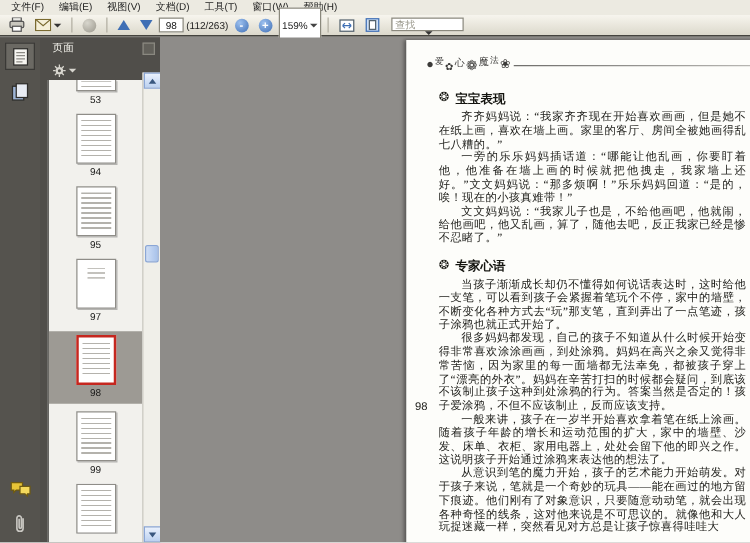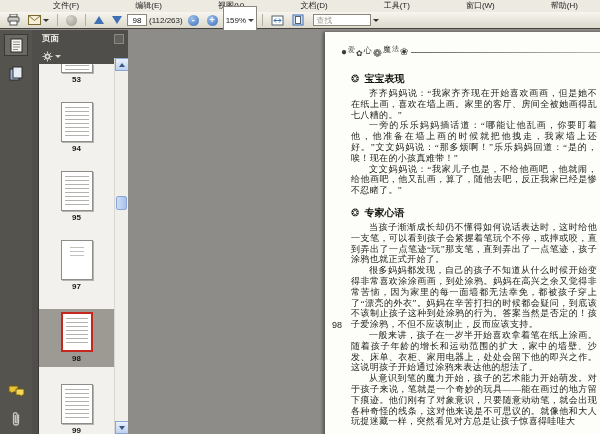--- a/index.html
+++ b/index.html
@@ -3,49 +3,49 @@
 <meta charset="utf-8">
 <style>
   * { margin:0; padding:0; box-sizing:border-box; }
   html,body { width:600px; height:434px; overflow:hidden; }
   body { font-family:"Liberation Sans","DejaVu Sans",sans-serif; }
   .window { position:relative; width:600px; height:434px; background:#8e8c89; overflow:hidden; }
 
   
   .menubar { position:absolute; top:0; left:0; right:0; height:12px; background:#eceae1;
              display:flex; align-items:center; font-size:8px; color:#1d1d1d; padding-left:3px; }
-  .menu-item { padding:0 6px; line-height:12px; cursor:default;margin-left:44px; }
+  .menu-item { padding:0 6px; line-height:12px; cursor:default; }
 
   
   .toolbar { position:absolute; top:12px; left:0; right:0; height:17px;
              background:linear-gradient(#f7f5ee,#dcd9cc); border-bottom:1px solid #45443f;
              display:flex; align-items:center; padding:0 4px; gap:2px; font-size:8px; color:#222; }
   .tbtn { height:14px; display:flex; align-items:center; justify-content:center; padding:0 2px; border:1px solid transparent; }
   .caret { width:0; height:0; border-left:3px solid transparent; border-right:3px solid transparent; border-top:3px solid #333; margin-left:2px; }
   .sep { width:1px; height:12px; background:#b2afa2; margin:0 3px; }
   .page-box { width:20px; height:12px; background:#fff; border:1px solid #8a887c; font-size:8px; text-align:center; color:#111; }
   .zoom-box { height:28px; background:#fff; border:1px solid #8a887c; display:flex; align-items:center; padding:0 2px; }
   .zoom-box .caret { border-top-color:#444; }
-  .search-wrap { height:12px; display:flex; align-items:center; margin-left:4px; }
+  .search-wrap { height:12px; display:flex; align-items:center; margin-left:4px;flex-direction:column; }
   .search-input { width:58px; height:12px; border:1px solid #8a887c; background:#fff; font-size:8px; padding:0 2px; color:#333; font-family:inherit; }
   .search-input::placeholder { color:#9a988c; }
   .round { width:11px; height:11px; border-radius:50%; background:radial-gradient(circle at 35% 30%,#9cc0ef,#3f6fb5); color:#fff;
            font-size:9px; line-height:10px; text-align:center; font-weight:bold; }
   .round.disabled { background:radial-gradient(circle at 35% 30%,#d8d6cd,#9a978c); color:#efeee8; }
   .arrow-up { width:0; height:0; border-left:5px solid transparent; border-right:5px solid transparent; border-bottom:8px solid #3f6fb5; }
   .arrow-down { width:0; height:0; border-left:5px solid transparent; border-right:5px solid transparent; border-top:8px solid #3f6fb5; }
 
   
   .sidebar { position:absolute; top:30px; left:0; width:128px; bottom:0; background:#504e4a; }
   .iconstrip { position:absolute; left:0; top:0; width:32px; bottom:0; background:#55534e;
                display:flex; flex-direction:column; align-items:center; padding:4px 0; gap:6px; }
   .strip-btn { width:24px; height:22px; display:flex; align-items:center; justify-content:center; border:1px solid transparent; }
   .strip-btn.active { background:#6b6963; border-color:#3a3936; }
   .strip-spacer { flex:1; }
-  .panel { position:absolute; left:32px; right:0; top:0; bottom:0; background:#504e4a;font-weight:bold; }
+  .panel { position:absolute; left:32px; right:0; top:0; bottom:0; background:#504e4a; }
   .panel-header { height:18px; display:flex; align-items:center; color:#f2f1ea; font-size:8.5px; padding:0 4px 0 10px; }
   .panel-header .ph-title { flex:1; }
   .panel-menu-btn { width:10px; height:10px; border:1px solid #8a8880; background:#62605a; }
   .panel-options { height:16px; display:flex; align-items:center; padding-left:10px; }
   .thumbs { position:absolute; left:6px; right:14px; top:34px; bottom:0; background:#f2f1ed; overflow:hidden;
             border-left:1px solid #3a3936; }
   .vscroll { position:absolute; right:0; top:28px; bottom:0; width:14px; background:#f0efe9; border-left:1px solid #d9d7cf; }
   .scroll-arrow { width:14px; height:13px; background:linear-gradient(#eaf1fd,#bcd1f0); border:1px solid #8aa6d6;
                   display:flex; align-items:center; justify-content:center; }
   .scroll-arrow.down { position:absolute; bottom:0; }
@@ -57,21 +57,21 @@
   .thumb-group { display:flex; flex-direction:column; align-items:center; }
   .thumb { position:relative; width:32px; height:40px; background:#fff; border:1px solid #8f8d88;
            box-shadow:1px 1px 0 rgba(0,0,0,.25); }
   .thumb::before { content:""; position:absolute; left:3px; right:3px; top:4px; bottom:4px;
                    background:repeating-linear-gradient(to bottom,#b4b2ac 0 1px,transparent 1px 4px); }
   .thumb.t-sparse::before { left:8px; right:8px; top:6px; bottom:auto; height:9px; opacity:.8; }
   .thumb.t-partial-top { height:9px; border-top:none; }
   .thumb.t-partial-top::before { top:1px; bottom:1px; }
   .thumb-label { font-size:8px; color:#1a1a19; line-height:9px; margin:2px 0 1px; text-align:center; }
   .thumb-group { margin-bottom:0; }
-  .thumb-group + .thumb-group { margin-top:17px; }
+  .thumb-group + .thumb-group { margin-top:6px; }
   .thumb-group.selected { background:#9d9a94; width:100%; padding:3px 0; }
   .thumb-group.selected .thumb { border:2px solid #c5271f; box-shadow:none; }
   .thumb-group.cutoff { overflow:hidden; }
 
   
   .canvas { position:absolute; left:128px; top:30px; right:0; bottom:0; background:#8e8c89; overflow:hidden; }
   .docpage { position:absolute; left:197px; top:2px; width:280px; height:520px; background:#fdfdfa;
              box-shadow:-2px 0 3px rgba(0,0,0,.4); padding:8px 8px 0 26px; }
   .ornament { display:flex; align-items:center; height:20px; margin:2px 0 0 -10px; color:#3c3b39; }
   .orn-ch { line-height:1; }
@@ -290,21 +290,21 @@
         <span>宝宝表现</span>
       </div>
       <p class="para">齐齐妈妈说：“我家齐齐现在开始喜欢画画，但是她不在纸上画，喜欢在墙上画。家里的客厅、房间全被她画得乱七八糟的。”</p>
       <p class="para">一旁的乐乐妈妈插话道：“哪能让他乱画，你要盯着他，他准备在墙上画的时候就把他拽走，我家墙上还好。”文文妈妈说：“那多烦啊！”乐乐妈妈回道：“是的，唉！现在的小孩真难带！”</p>
       <p class="para">文文妈妈说：“我家儿子也是，不给他画吧，他就闹，给他画吧，他又乱画，算了，随他去吧，反正我家已经是惨不忍睹了。”</p>
 
       <div class="sec-head">
         <span class="sec-bullet">❂</span>
         <span>专家心语</span>
       </div>
-      <p class="para">当孩子渐渐成长却仍不懂得如何说话表达时，这时给他一支笔，可以看到孩子会紧握着笔玩个不停，或摔或咬，直到弄出了一点笔迹“玩”那支笔，直到弄出了一点笔迹，孩子涂鸦也就正式开始了。</p>
+      <p class="para">当孩子渐渐成长却仍不懂得如何说话表达时，这时给他一支笔，可以看到孩子会紧握着笔玩个不停，家中的墙壁，不断变化各种方式去“玩”那支笔，直到弄出了一点笔迹，孩子涂鸦也就正式开始了。</p>
       <p class="para">很多妈妈都发现，自己的孩子不知道从什么时候开始变得非常喜欢涂涂画画，到处涂鸦。妈妈在高兴之余又觉得非常苦恼，因为家里的每一面墙都无法幸免，都被孩子穿上了“漂亮的外衣”。妈妈在辛苦打扫的时候都会疑问，到底该不该制止孩子这种到处涂鸦的行为。答案当然是否定的！孩子爱涂鸦，不但不应该制止，反而应该支持。</p>
       <p class="para">一般来讲，孩子在一岁半开始喜欢拿着笔在纸上涂画。随着孩子年龄的增长和运动范围的扩大，家中的墙壁、沙发、床单、衣柜、家用电器上，处处会留下他的即兴之作。这说明孩子开始通过涂鸦来表达他的想法了。</p>
       <p class="para">从意识到笔的魔力开始，孩子的艺术能力开始萌发。对于孩子来说，笔就是一个奇妙的玩具——能在画过的地方留下痕迹。他们刚有了对象意识，只要随意动动笔，就会出现各种奇怪的线条，这对他来说是不可思议的。就像他和大人玩捉迷藏一样，突然看见对方总是让孩子惊喜得哇哇大</p>
 
       <div class="folio">98</div>
     </div>
   </div>
 
 </div>
 

